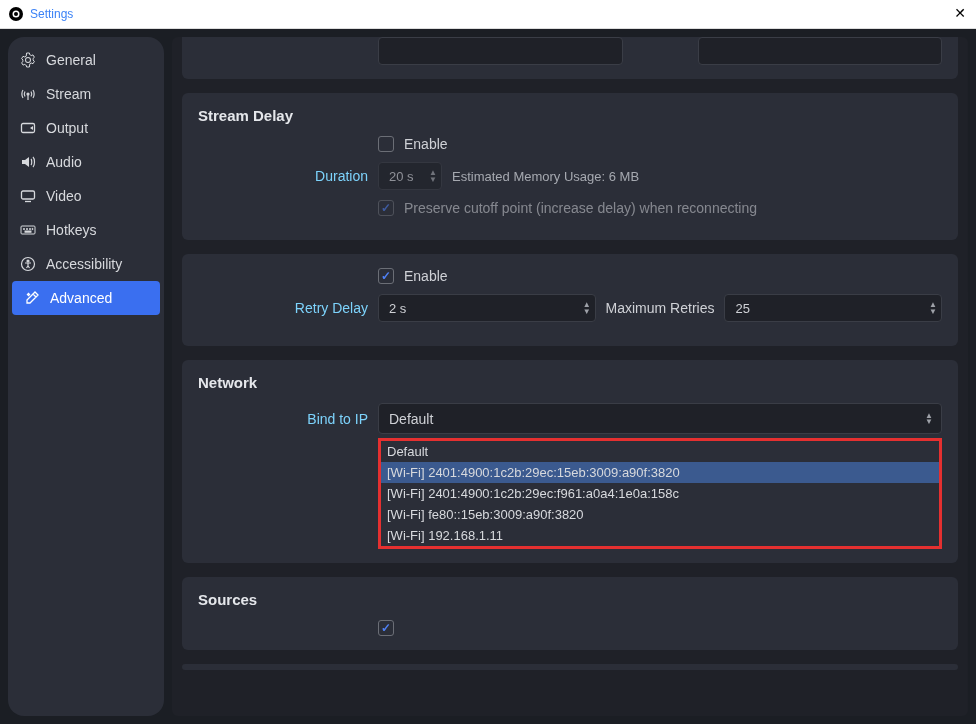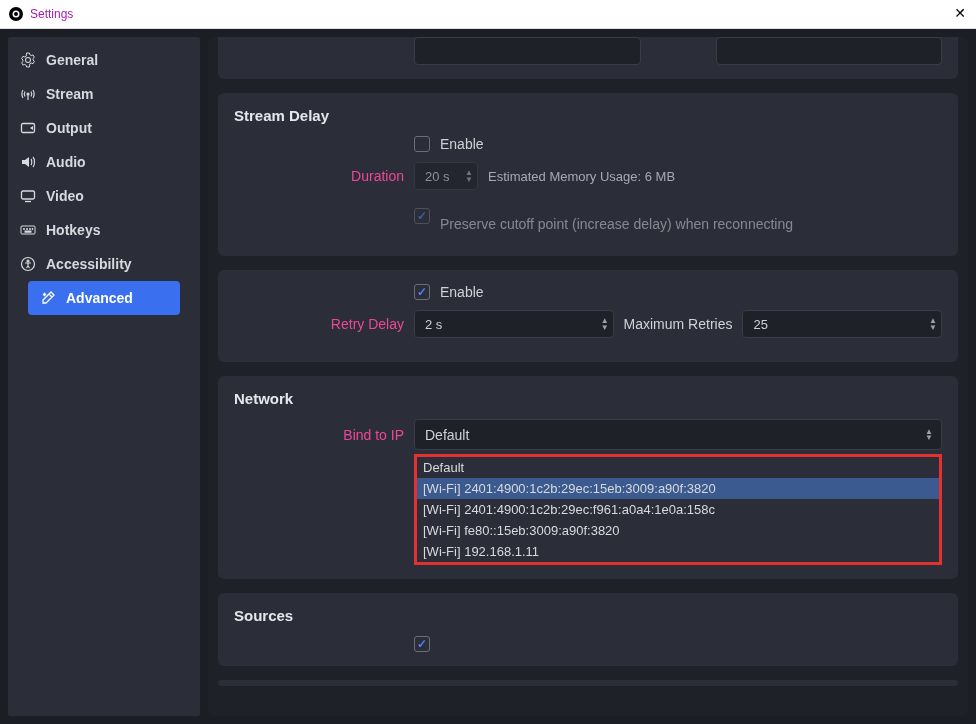--- a/index.html
+++ b/index.html
@@ -13,60 +13,59 @@
       padding: 0 8px;
       border-bottom: 1px solid #ddd;
       position: relative;
     }
     .titlebar-icon {
       width: 16px; height: 16px;
       margin-right: 6px;
     }
     .titlebar-title {
       font-size: 12px;
-      color: #a21caf;
+      color: #3b82f6;
     }
     .titlebar-close {
       position: absolute;
       right: 10px;
       top: 5px;
       font-size: 14px;
       cursor: pointer;
     }
     
     .main-container {
       display: flex;
       height: calc(100% - 29px);
       background: #1b1e24;
       padding: 8px;
       gap: 8px;
     }
     
     .sidebar {
-      width: 192px;
+      width: 156px;
       background: #2b2e38;
-      border-radius: 2px;
+      border-radius: 16px;
       padding: 6px 0;
       flex-shrink: 0;
-      font-weight: bold;
     }
     .sidebar-item {
       display: flex;
       align-items: center;
       padding: 9px 12px;
       color: #d7d9dd;
       font-size: 14px;
       cursor: pointer;
       gap: 10px;
     }
     .sidebar-item.active {
       background: #3a6ff0;
       color: #fff;
       border-radius: 4px;
-      margin: 0 20px;
+      margin: 0 4px;
     }
     .sidebar-icon {
       width: 16px;
       height: 16px;
       display: inline-flex;
       align-items: center;
       justify-content: center;
       flex-shrink: 0;
     }
     
@@ -95,21 +94,21 @@
     .form-row {
       display: flex;
       align-items: center;
       margin-bottom: 10px;
       gap: 10px;
     }
     .form-label {
       width: 170px;
       text-align: right;
       font-size: 14px;
-      color: #ec4899;
+      color: #7dd3fc;
       flex-shrink: 0;
     }
     .form-control-area {
       flex: 1;
       display: flex;
       align-items: center;
       gap: 10px;
     }
     
     .checkbox {
@@ -128,21 +127,21 @@
       font-size: 12px;
       font-weight: bold;
     }
     .checkbox.disabled {
       opacity: 0.55;
     }
     .checkbox-label {
       font-size: 14px;
       color: #cfd1d6;
     }
-    .checkbox-label.disabled { opacity: 0.55; margin-top: 16px; }
+    .checkbox-label.disabled { opacity: 0.55; }
     
     .spinner {
       background: #1f2128;
       border: 1px solid #3a3d46;
       border-radius: 4px;
       height: 28px;
       display: flex;
       align-items: center;
       padding: 0 6px 0 10px;
       color: #cfd1d6;

